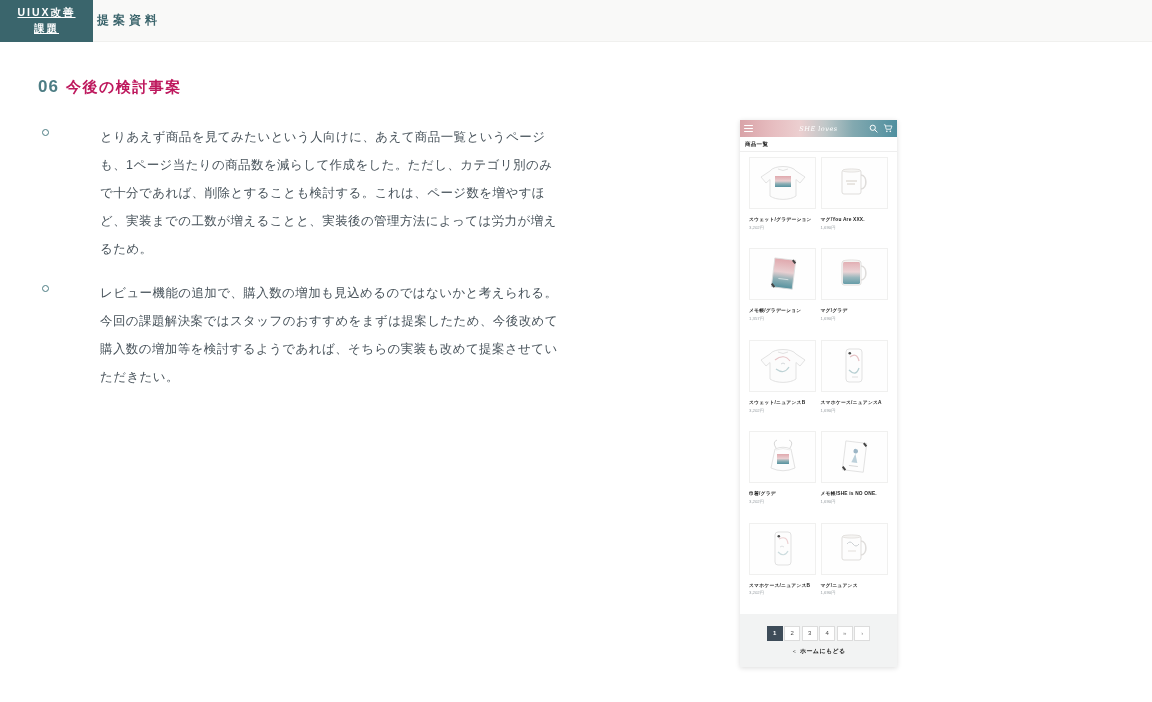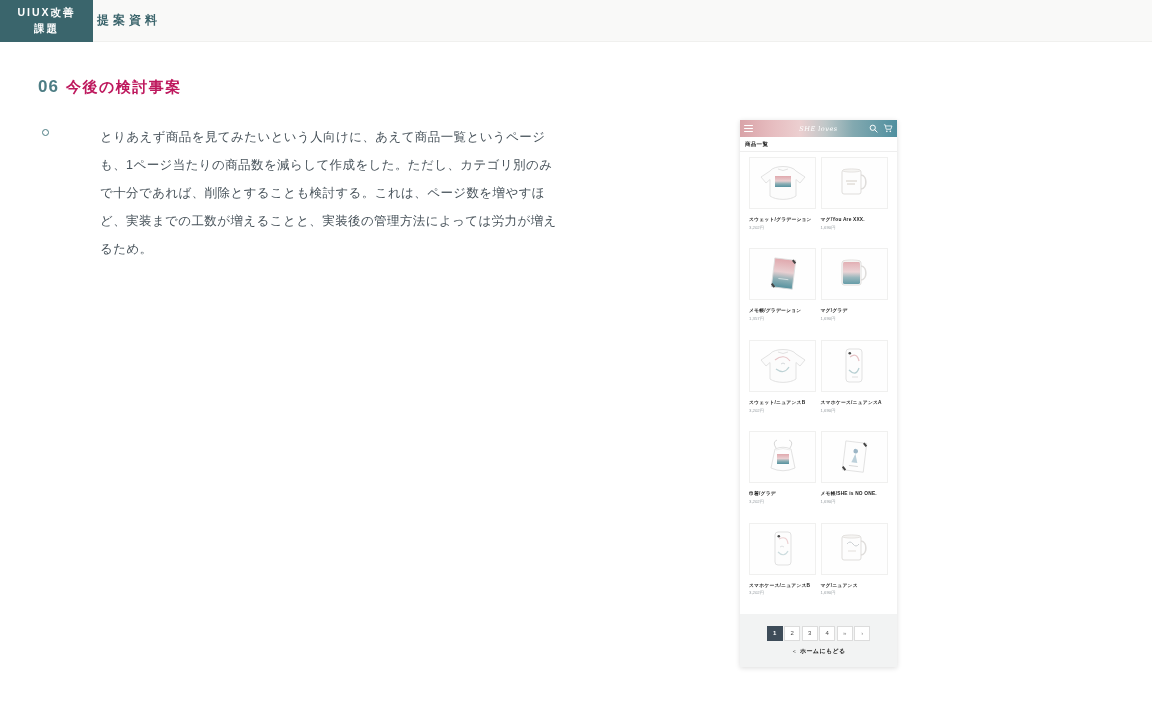--- a/index.html
+++ b/index.html
@@ -11,21 +11,21 @@
 
   
   .slide-header {
     position:absolute; left:0; top:0; width:1152px; height:42px;
     background:#f9f9f8; border-bottom:1px solid #f0f0ee;
     display:flex; align-items:center;
   }
   .logo-box {
     width:93px; height:42px; background:#3a656c; color:#fff;
     display:flex; flex-direction:column; justify-content:center; align-items:center;
-    font-size:10.5px; font-weight:bold; letter-spacing:2px; line-height:1.45;
+    font-size:10.5px; font-weight:bold; letter-spacing:2px; line-height:1.45;text-decoration:underline;
   }
   .doc-title {
     margin-left:4px; color:#3d666d; font-weight:bold; font-size:12px; letter-spacing:4px;
   }
 
   
   .heading { position:absolute; left:38px; top:77px; display:flex; align-items:center; }
   .heading .num { color:#4d7d84; font-size:17px; font-weight:bold; letter-spacing:1px; margin-right:7px; }
   .heading .txt { color:#be185d; font-size:15px; font-weight:bold; letter-spacing:1.5px; }
 
@@ -106,20 +106,24 @@
 
 <div class="heading">
   <span class="num">06</span>
   <span class="txt">今後の検討事案</span>
 </div>
 
 <ul class="bullets">
   <li>
     <span class="bullet-marker"></span>
     <span class="bullet-text">とりあえず商品を見てみたいという人向けに、あえて商品一覧というページも、1ページ当たりの商品数を減らして作成をした。ただし、カテゴリ別のみで十分であれば、削除とすることも検討する。これは、ページ数を増やすほど、実装までの工数が増えることと、実装後の管理方法によっては労力が増えるため。</span>
+  </li>
+  <li>
+    <span class="bullet-marker"></span>
+    <span class="bullet-text">レビュー機能の追加で、購入数の増加も見込めるのではないかと考えられる。今回の課題解決案ではスタッフのおすすめをまずは提案したため、今後改めて購入数の増加等を検討するようであれば、そちらの実装も改めて提案させていただきたい。</span>
   </li>
 </ul>
 
 <div class="mockup">
 
   <div class="m-header">
     <div class="hamburger">
       <span></span>
         <span></span>
         <span></span>

